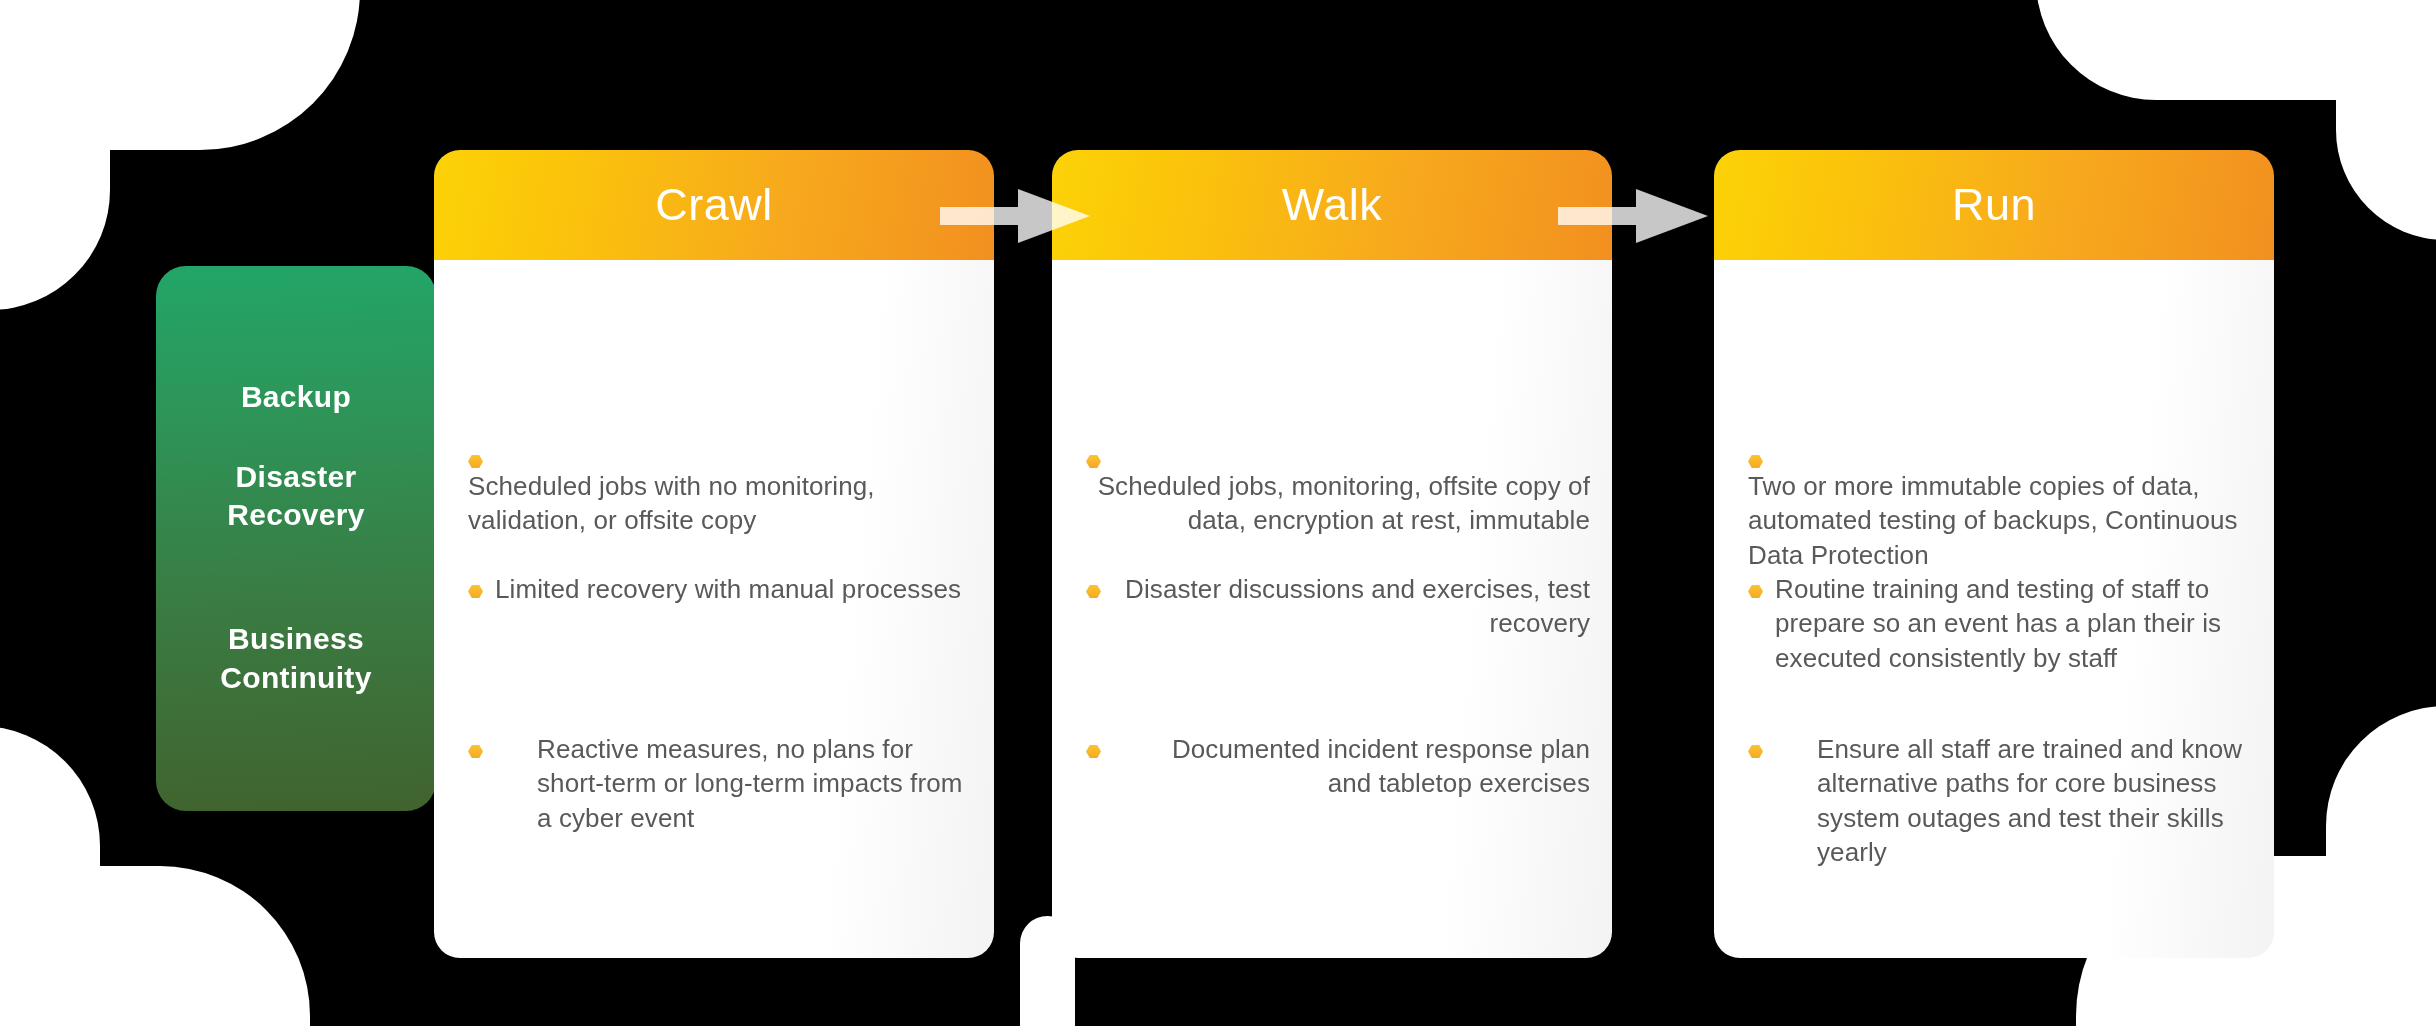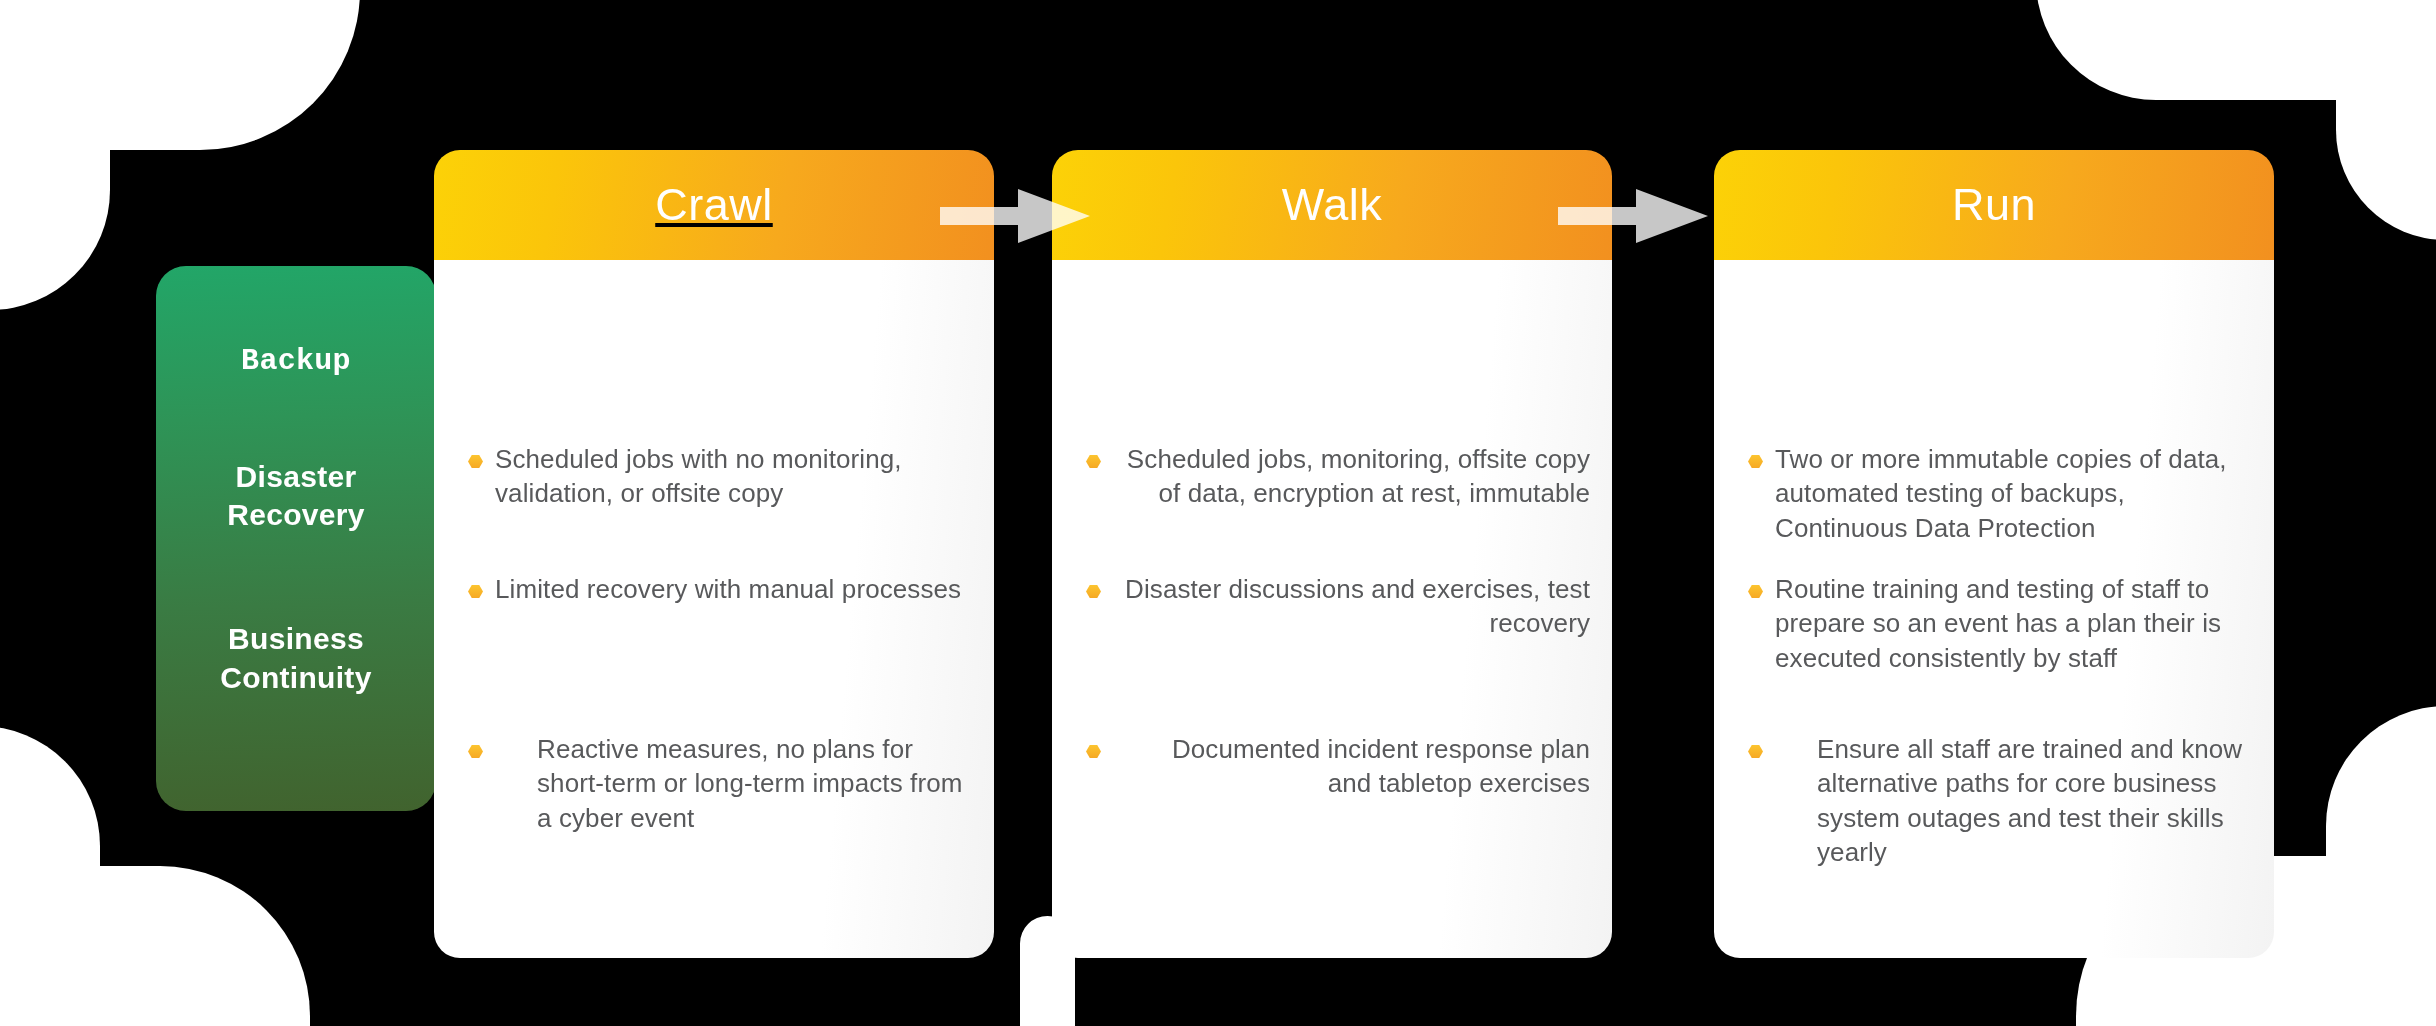--- a/index.html
+++ b/index.html
@@ -64,32 +64,32 @@
     color: #ffffff;
     font-size: 30px;
     font-weight: bold;
     letter-spacing: 0.3px;
     text-align: center;
     line-height: 1.28;
     display: flex;
     align-items: center;
     justify-content: center;
   }
-  #row-label-0 { height: 150px; padding-top: 40px; box-sizing: border-box; align-items: center; font-family: Liberation Mono, monospace; }
+  #row-label-0 { height: 150px; padding-top: 40px; box-sizing: border-box; align-items: flex-end; }
   #row-label-1 { height: 160px; }
   #row-label-2 { height: 185px; padding-bottom: 20px; box-sizing: border-box; }
 
   
   .stage-column {
     position: absolute;
     top: 150px;
     width: 560px;
     z-index: 7;
   }
-  #stage-col-0 { left: 434px; text-decoration: underline; }
+  #stage-col-0 { left: 434px; }
   #stage-col-1 { left: 1052px; text-align: right; }
   #stage-col-2 { left: 1714px; }
 
   .stage-header {
     height: 110px;
     border-top-left-radius: 26px;
     border-top-right-radius: 26px;
     background: linear-gradient(100deg, #FCD207 0%, #FBC50A 22%, #F7A91D 62%, #F2901F 100%);
     display: flex;
     align-items: center;
@@ -113,21 +113,21 @@
     position: relative;
   }
 
   .bullet-row {
     position: absolute;
     left: 34px;
     right: 22px;
     display: flex;
     align-items: flex-start;
   }
-  .bullet-row-0 { top: 182px; }
+  .bullet-row-0 { top: 182px; flex-direction: column; }
   .bullet-row-1 { top: 312px; }
   .bullet-row-2 { top: 472px; gap: 48px; }
 
   .bullet-dot {
     flex: 0 0 auto;
     width: 15px;
     height: 15px;
     margin-top: 12px;
     margin-right: 12px;
     background: linear-gradient(180deg, #FDC730 0%, #F5A623 100%);

